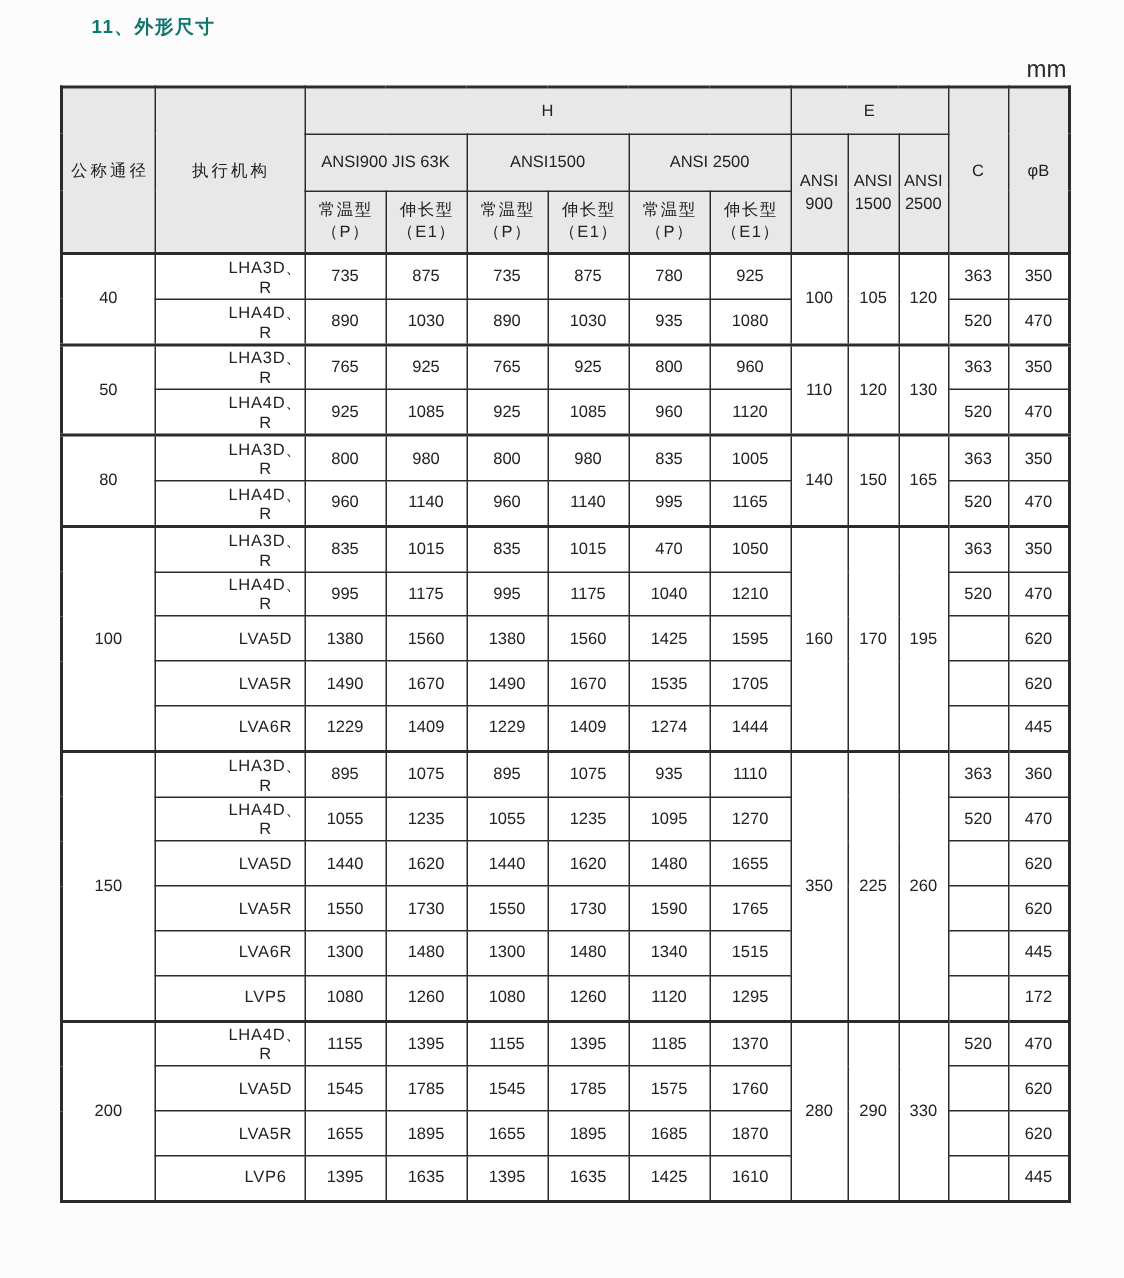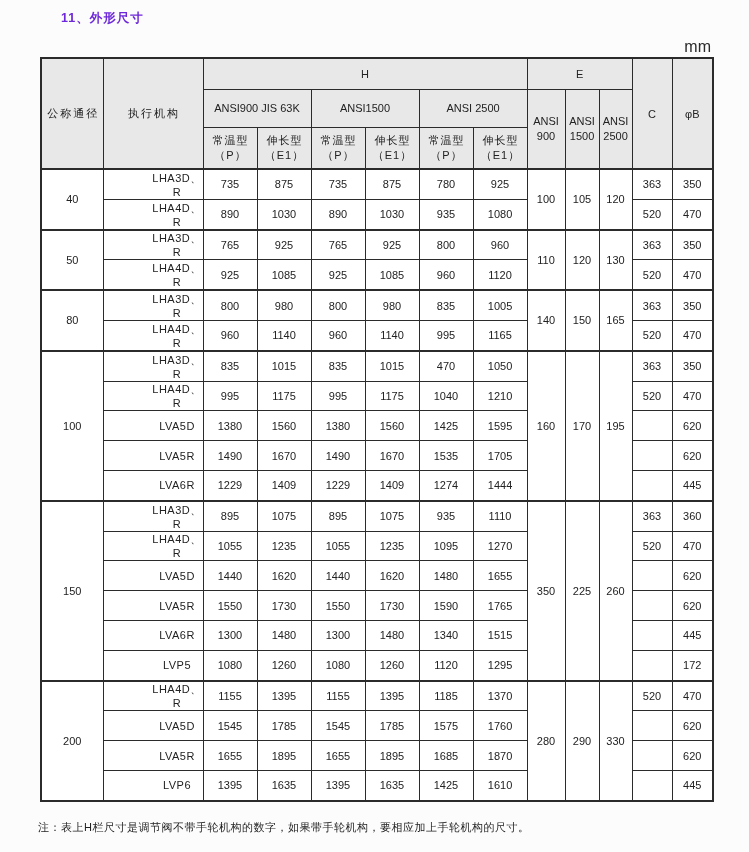--- a/index.html
+++ b/index.html
@@ -6,21 +6,21 @@
   body{
     width:749px;height:852px;
     background:#fcfcfc;
     font-family:"Liberation Sans","DejaVu Sans",sans-serif;
     color:#1f1f1f;
     position:relative;
   }
   .page{position:absolute;inset:0;}
   .title{
     position:absolute;left:61px;top:10px;
-    font-size:12.5px;font-weight:bold;letter-spacing:1px;color:#6d28d9;
+    font-size:12.5px;font-weight:bold;letter-spacing:1px;color:#0f766e;
   }
   .unit{
     position:absolute;left:40px;top:38px;width:671px;
     text-align:right;font-size:16px;color:#2a2a2a;
   }
   .table-wrap{position:absolute;left:40px;top:57px;}
   table{
     border-collapse:collapse;table-layout:fixed;width:672px;
     border:2px solid var(--border,#2b2b2b);
   }
@@ -381,15 +381,14 @@
             <td>1635</td>
             <td>1425</td>
             <td>1610</td>
             <td></td>
             <td>445</td>
           </tr>
         </tbody>
     </table>
   </div>
 
-  <div class="note">注：表上H栏尺寸是调节阀不带手轮机构的数字，如果带手轮机构，要相应加上手轮机构的尺寸。</div>
 
 </div>
 
 </body></html>

